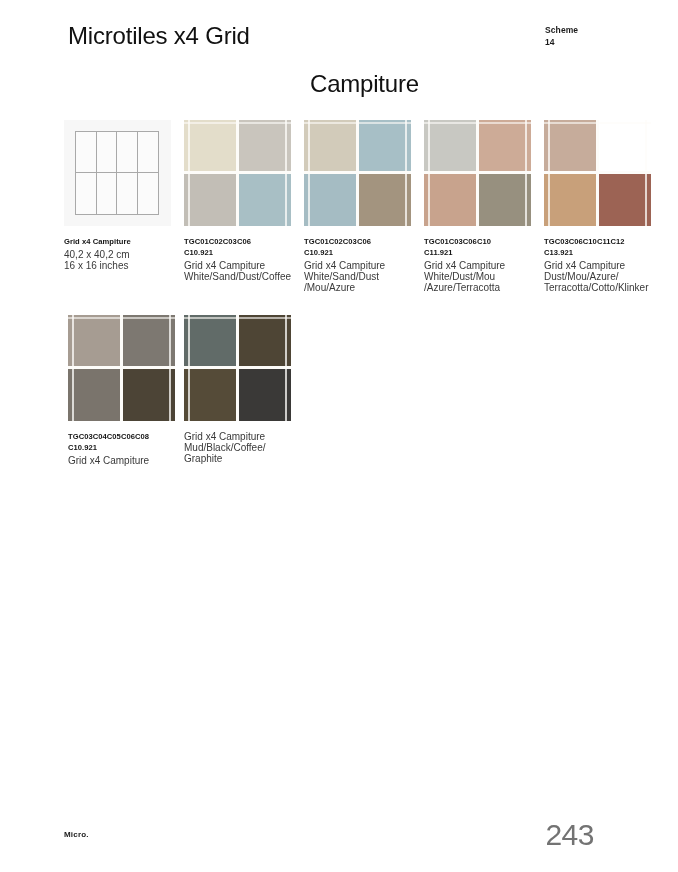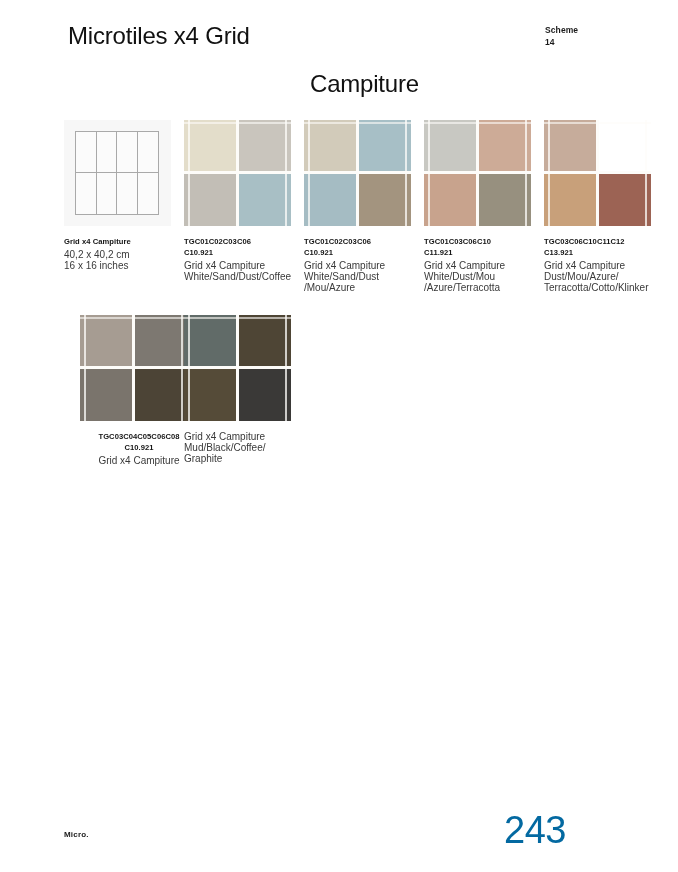--- a/index.html
+++ b/index.html
@@ -173,26 +173,26 @@
     position: absolute;
     left: 64px;
     bottom: 33px;
     font-size: 8px;
     font-weight: 700;
     letter-spacing: 0.2px;
     color: #1b1b1b;
   }
   .footer-pageno {
     position: absolute;
-    right: 42px;
+    right: 14px;
     bottom: 20px;
-    font-size: 38px;
+    font-size: 30px;
     font-weight: 400;
     letter-spacing: -0.5px;
-    color: #0369a1;
+    color: #737373;
   }
 </style>
 </head>
 <body>
 
 <div class="page-header">
   <div class="title-main">Microtiles x4
 Grid</div>
   <div class="title-collection">Campiture</div>
   <div class="scheme-label">Scheme 14</div>
@@ -302,21 +302,21 @@
         <div class="caption-desc">Grid x4 Campiture</div>
         <div class="caption-sub">Dust/Mou/Azure/
 Terracotta/Cotto/Klinker</div>
       </div>
     </div>
 
   </div>
 
   <div class="swatch-row row-2">
 
-    <div class="swatch-cell" style="left:16px;text-align:center;">
+    <div class="swatch-cell" style="left:4px;">
       <div class="tile-art quad">
         <div class="quad-q" style="background-color: rgb(166, 156, 146);"></div>
         <div class="quad-q" style="background-color: rgb(125, 120, 113);"></div>
         <div class="quad-q" style="background-color: rgb(122, 116, 108);"></div>
         <div class="quad-q" style="background-color: rgb(76, 68, 54);"></div>
         <div class="grout v-left"></div>
         <div class="grout v-right"></div>
         <div class="grout h-top"></div>
         <div class="grout v-mid"></div>
         <div class="grout h-mid"></div>

